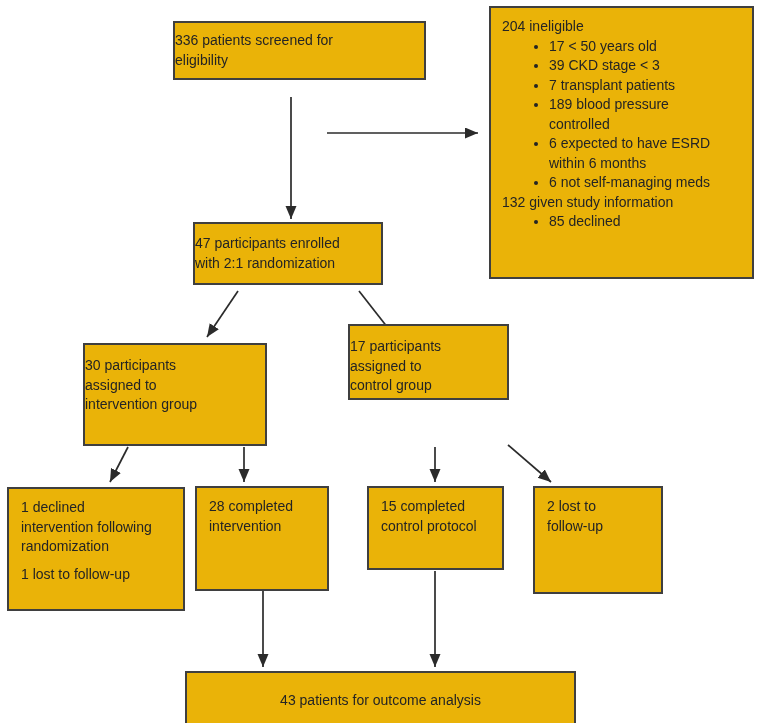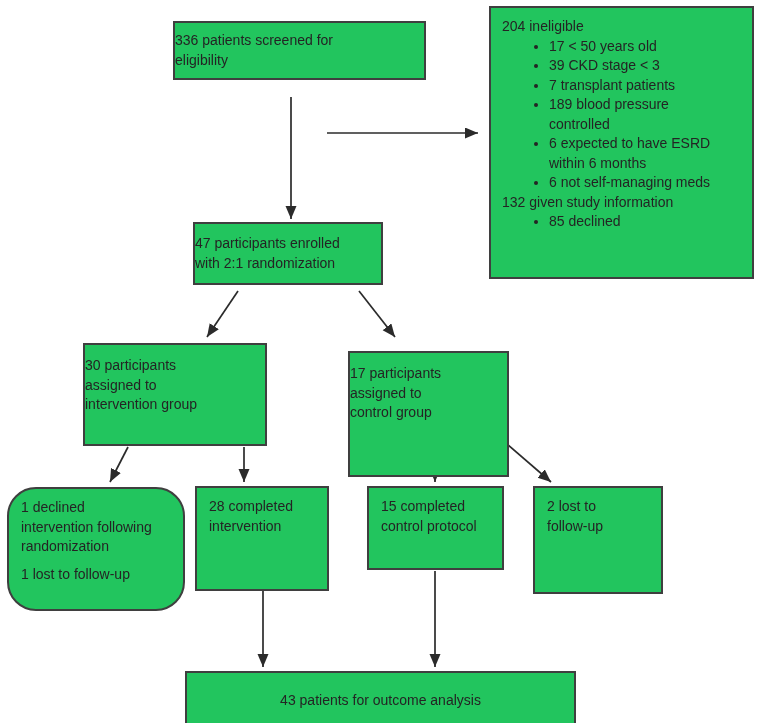--- a/index.html
+++ b/index.html
@@ -15,35 +15,35 @@
     background: #ffffff;
     overflow: hidden;
   }
   .arrows {
     position: absolute;
     left: 0; top: 0;
     width: 762px; height: 723px;
   }
   .box {
     position: absolute;
-    background: #22c55e;
+    background: #eab308;
     border: 2px solid #3f3f3f;
     font-size: 14px;
     line-height: 19.5px;
     color: #242424;
   }
   .pre { white-space: pre-line; }
   .center { text-align: left; }
 
   .box-screened      { left: 173px; top: 21px;  width: 253px; height: 59px;  padding-top: 8px; }
   .box-ineligible    { left: 489px; top: 6px;   width: 265px; height: 273px; padding: 9px 6px 6px 11px; }
   .box-enrolled      { left: 193px; top: 222px; width: 190px; height: 63px;  padding-top: 10px; }
   .box-intervention  { left: 83px;  top: 343px; width: 184px; height: 103px; padding-top: 11px; }
-  .box-control       { left: 348px; top: 351px; width: 161px; height: 126px; padding-top: 11px; }
-  .box-declined      { left: 7px;   top: 487px; width: 178px; height: 124px; padding: 9px 6px 0 12px; border-radius: 29px; }
+  .box-control       { left: 348px; top: 324px; width: 161px; height: 76px; padding-top: 11px; }
+  .box-declined      { left: 7px;   top: 487px; width: 178px; height: 124px; padding: 9px 6px 0 12px; }
   .box-completed-int { left: 195px; top: 486px; width: 134px; height: 105px;  padding: 9px 22px 0 12px; }
   .box-completed-ctl { left: 367px; top: 486px; width: 137px; height: 84px;  padding: 9px 6px 0 12px; }
   .box-lost          { left: 533px; top: 486px; width: 130px; height: 108px;  padding: 9px 8px 0 12px; }
   .box-outcome       { left: 185px; top: 671px; width: 391px; height: 60px;  display: flex; align-items: center; justify-content: center; }
 
   .box-ineligible ul {
     list-style: disc;
     margin: 0;
     padding-left: 47px;
   }

